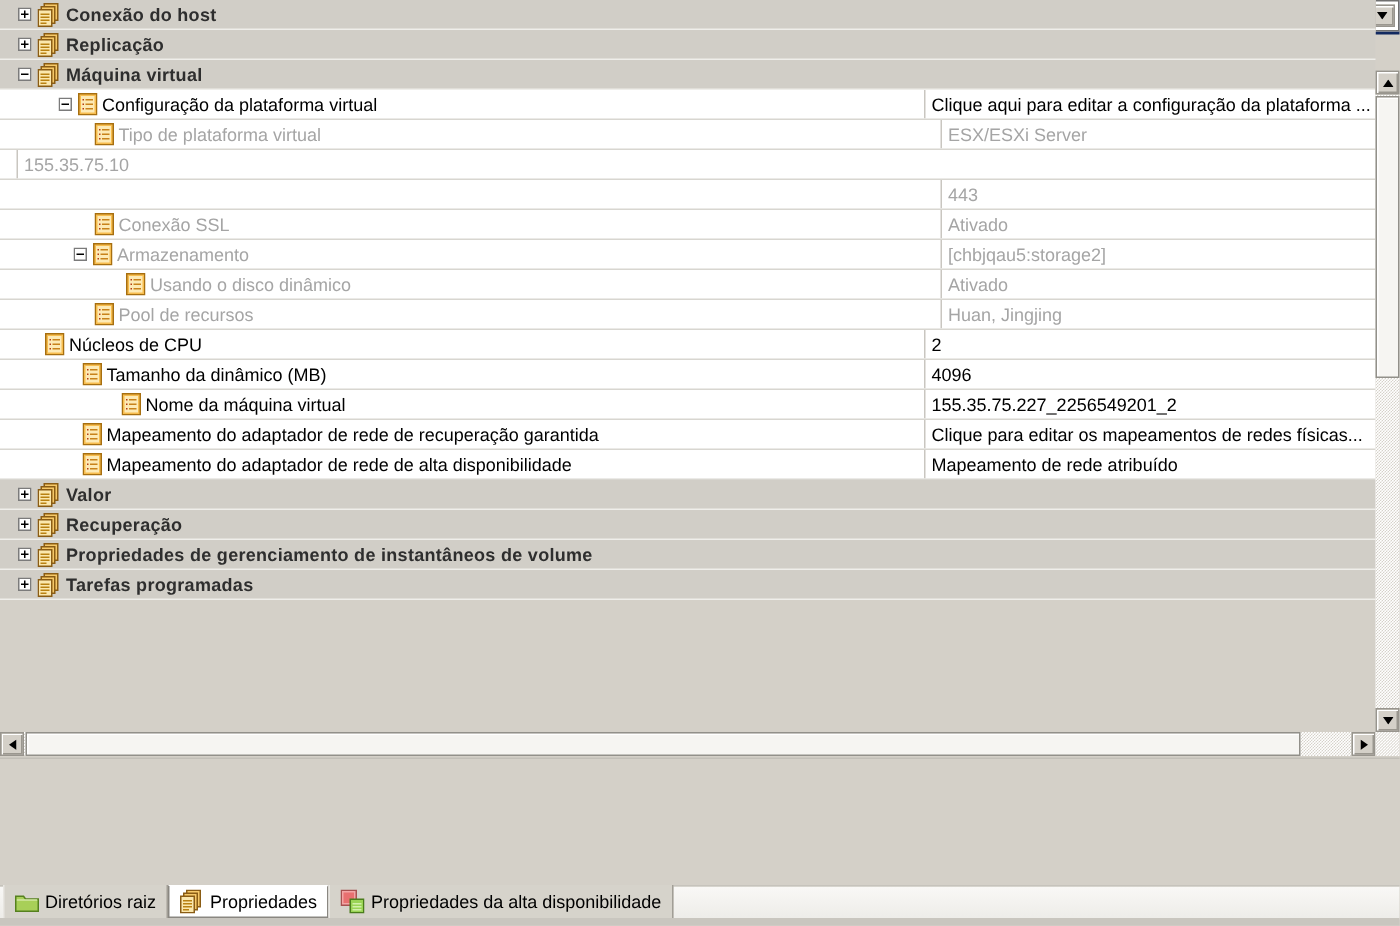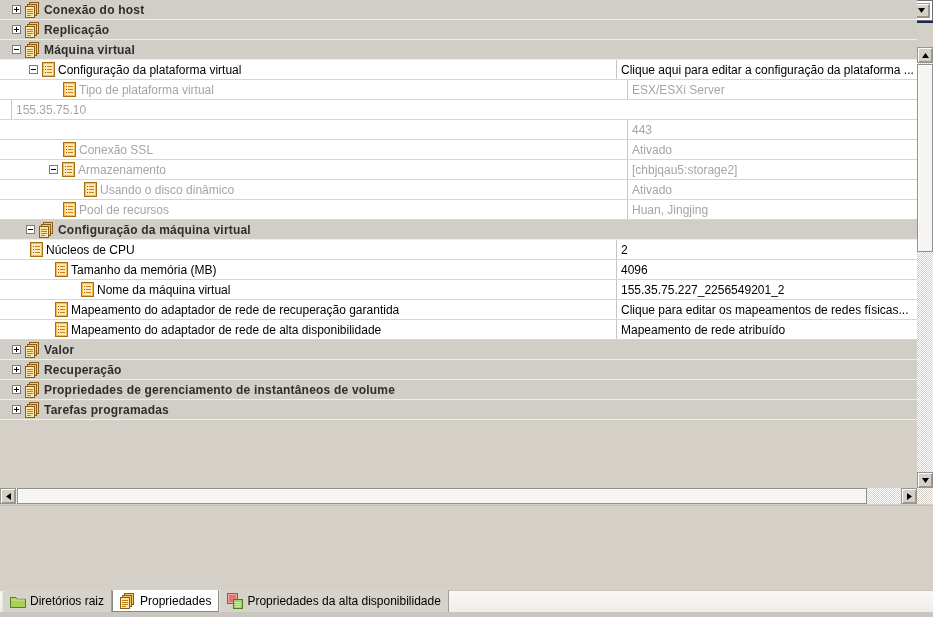--- a/index.html
+++ b/index.html
@@ -200,21 +200,21 @@
             <rect x="2.5" y="2.5" width="9" height="11" fill="#f6c868" stroke="#8a5c14"></rect>
             <rect x="0.5" y="4.5" width="9" height="11" fill="#fbe7ad" stroke="#8a5c14"></rect>
             <path d="M2 7.5h6M2 9.5h6M2 11.5h6M2 13.5h4" stroke="#b98112" fill="none"></path>
           </svg>
         </span>
         <span class="lbl">Máquina virtual</span>
       </div>
       <div class="cell-val"></div>
     </div>
     <div class="row white">
-      <div class="cell-prop" style="padding-left: 29px;">
+      <div class="cell-prop" style="padding-left: 39px;">
         <span class="exp">
           <svg width="9" height="9" viewBox="0 0 9 9">
             <rect x="0.5" y="0.5" width="8" height="8" fill="#fff" stroke="#7b7b7b"></rect>
             <path d="M2 4.5h5" stroke="#000" fill="none"></path>
           </svg>
         </span>
         <span class="row-icon">
           <svg width="13" height="15" viewBox="0 0 13 15">
             <rect x="0.5" y="0.5" width="12" height="14" fill="#f7bd4e" stroke="#a76f10"></rect>
             <rect x="2" y="2" width="9" height="11" fill="#fdeab5"></rect>
@@ -312,40 +312,20 @@
             <rect x="0.5" y="0.5" width="12" height="14" fill="#f7bd4e" stroke="#a76f10"></rect>
             <rect x="2" y="2" width="9" height="11" fill="#fdeab5"></rect>
             <path d="M5 4.5h5M5 7.5h5M5 10.5h5" stroke="#c8821a" fill="none"></path>
             <path d="M3 4.5h1M3 7.5h1M3 10.5h1" stroke="#b43c14" fill="none"></path>
           </svg>
         </span>
         <span class="lbl txt-gray">Pool de recursos</span>
       </div>
       <div class="cell-val txt-gray">Huan, Jingjing</div>
     </div>
-    <div class="row gray">
-      <div class="cell-prop" style="padding-left: 26px;">
-        <span class="exp">
-          <svg width="9" height="9" viewBox="0 0 9 9">
-            <rect x="0.5" y="0.5" width="8" height="8" fill="#fff" stroke="#7b7b7b"></rect>
-            <path d="M2 4.5h5" stroke="#000" fill="none"></path>
-          </svg>
-        </span>
-        <span class="row-icon">
-          <svg width="16" height="16" viewBox="0 0 16 16">
-            <rect x="4.5" y="0.5" width="9" height="11" fill="#f6c868" stroke="#8a5c14"></rect>
-            <rect x="2.5" y="2.5" width="9" height="11" fill="#f6c868" stroke="#8a5c14"></rect>
-            <rect x="0.5" y="4.5" width="9" height="11" fill="#fbe7ad" stroke="#8a5c14"></rect>
-            <path d="M2 7.5h6M2 9.5h6M2 11.5h6M2 13.5h4" stroke="#b98112" fill="none"></path>
-          </svg>
-        </span>
-        <span class="lbl">Configuração da máquina virtual</span>
-      </div>
-      <div class="cell-val"></div>
-    </div>
     <div class="row white">
       <div class="cell-prop" style="padding-left: 30px;">
         <span class="row-icon">
           <svg width="13" height="15" viewBox="0 0 13 15">
             <rect x="0.5" y="0.5" width="12" height="14" fill="#f7bd4e" stroke="#a76f10"></rect>
             <rect x="2" y="2" width="9" height="11" fill="#fdeab5"></rect>
             <path d="M5 4.5h5M5 7.5h5M5 10.5h5" stroke="#c8821a" fill="none"></path>
             <path d="M3 4.5h1M3 7.5h1M3 10.5h1" stroke="#b43c14" fill="none"></path>
           </svg>
         </span>
@@ -356,21 +336,21 @@
     <div class="row white">
       <div class="cell-prop" style="padding-left: 55px;">
         <span class="row-icon">
           <svg width="13" height="15" viewBox="0 0 13 15">
             <rect x="0.5" y="0.5" width="12" height="14" fill="#f7bd4e" stroke="#a76f10"></rect>
             <rect x="2" y="2" width="9" height="11" fill="#fdeab5"></rect>
             <path d="M5 4.5h5M5 7.5h5M5 10.5h5" stroke="#c8821a" fill="none"></path>
             <path d="M3 4.5h1M3 7.5h1M3 10.5h1" stroke="#b43c14" fill="none"></path>
           </svg>
         </span>
-        <span class="lbl">Tamanho da memória (MB)</span>
+        <span class="lbl">Tamanho da dinâmico (MB)</span>
       </div>
       <div class="cell-val">4096</div>
     </div>
     <div class="row white">
       <div class="cell-prop" style="padding-left: 81px;">
         <span class="row-icon">
           <svg width="13" height="15" viewBox="0 0 13 15">
             <rect x="0.5" y="0.5" width="12" height="14" fill="#f7bd4e" stroke="#a76f10"></rect>
             <rect x="2" y="2" width="9" height="11" fill="#fdeab5"></rect>
             <path d="M5 4.5h5M5 7.5h5M5 10.5h5" stroke="#c8821a" fill="none"></path>

